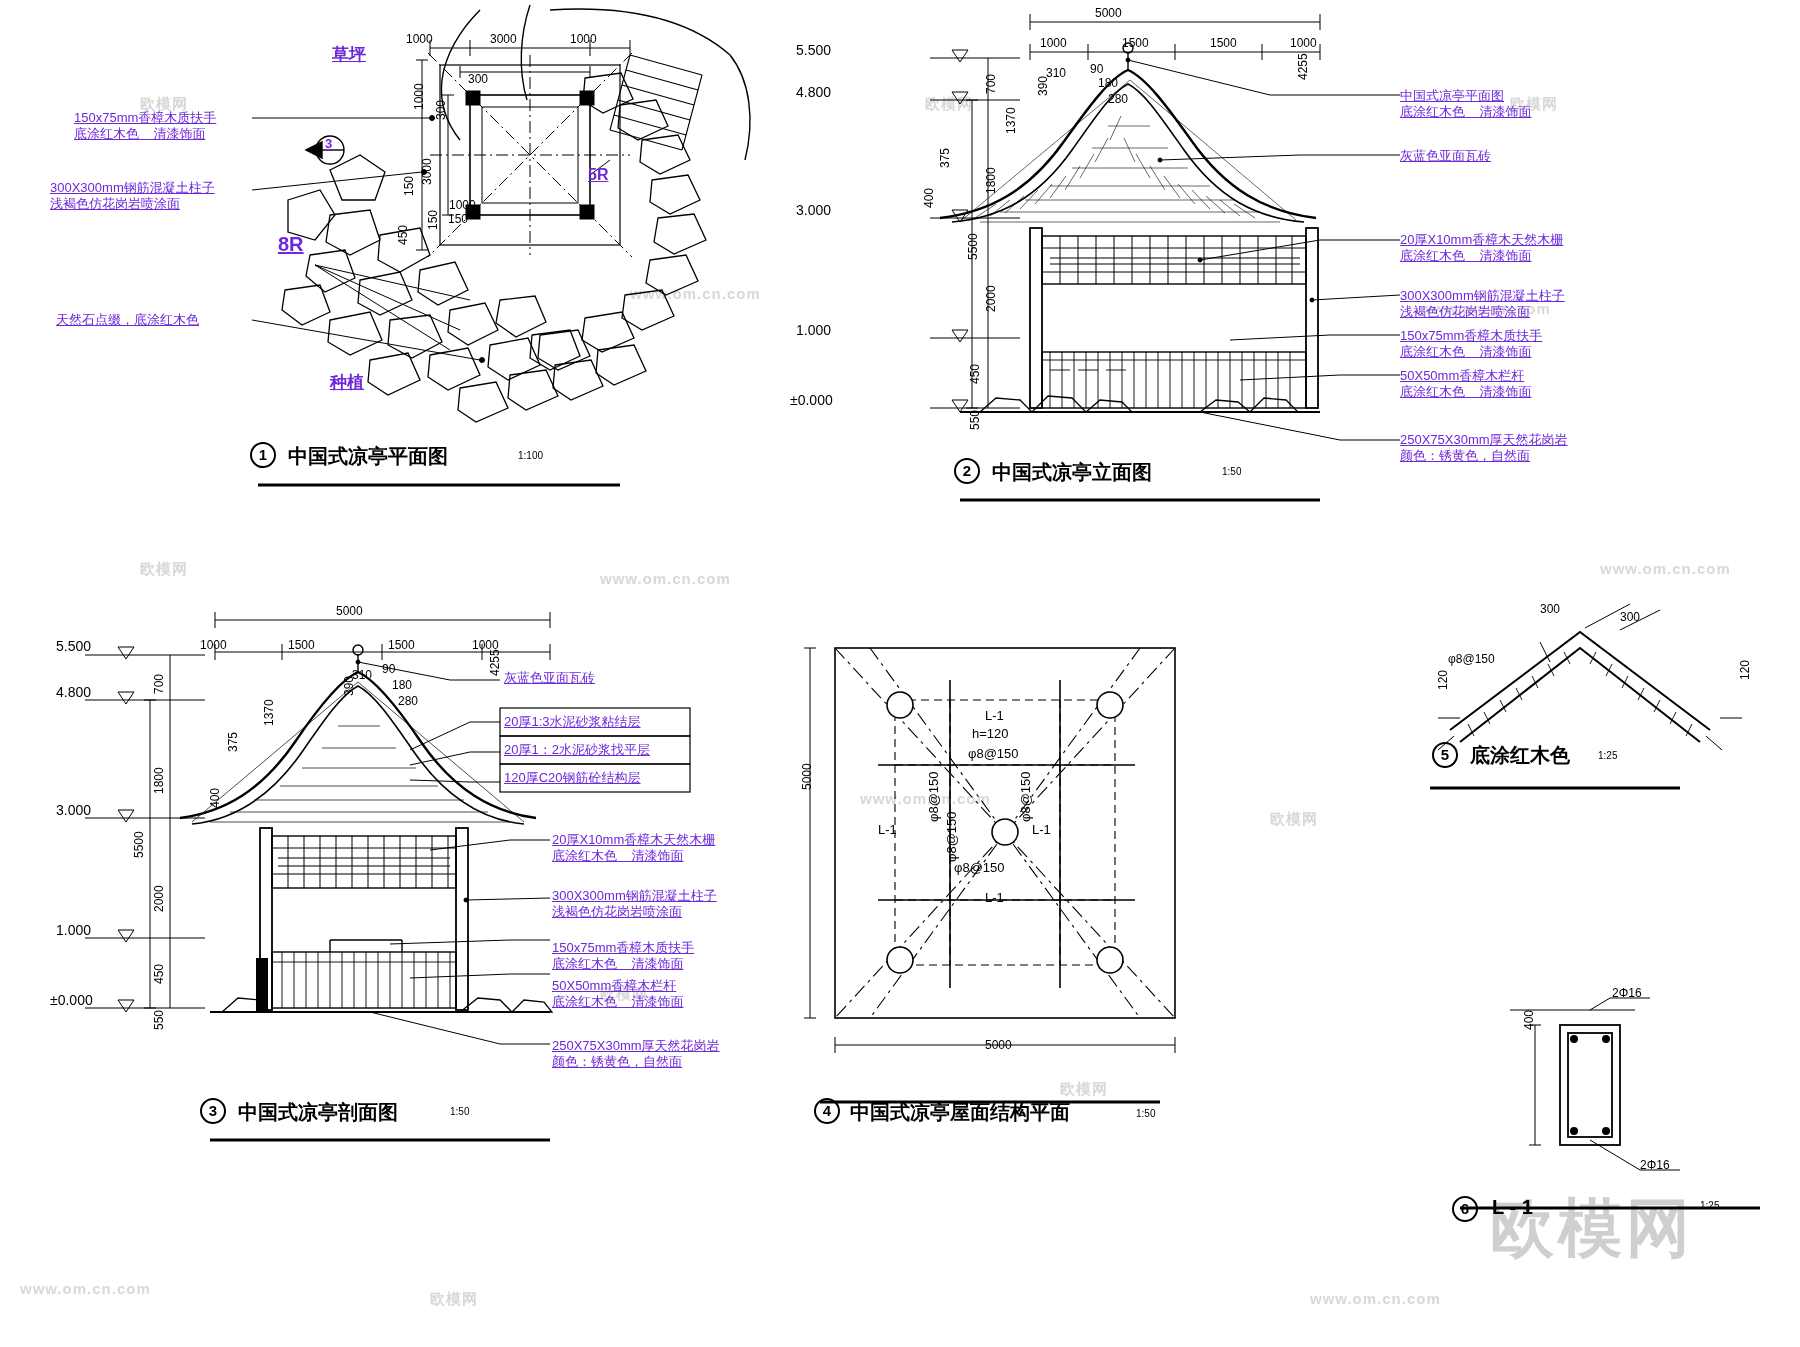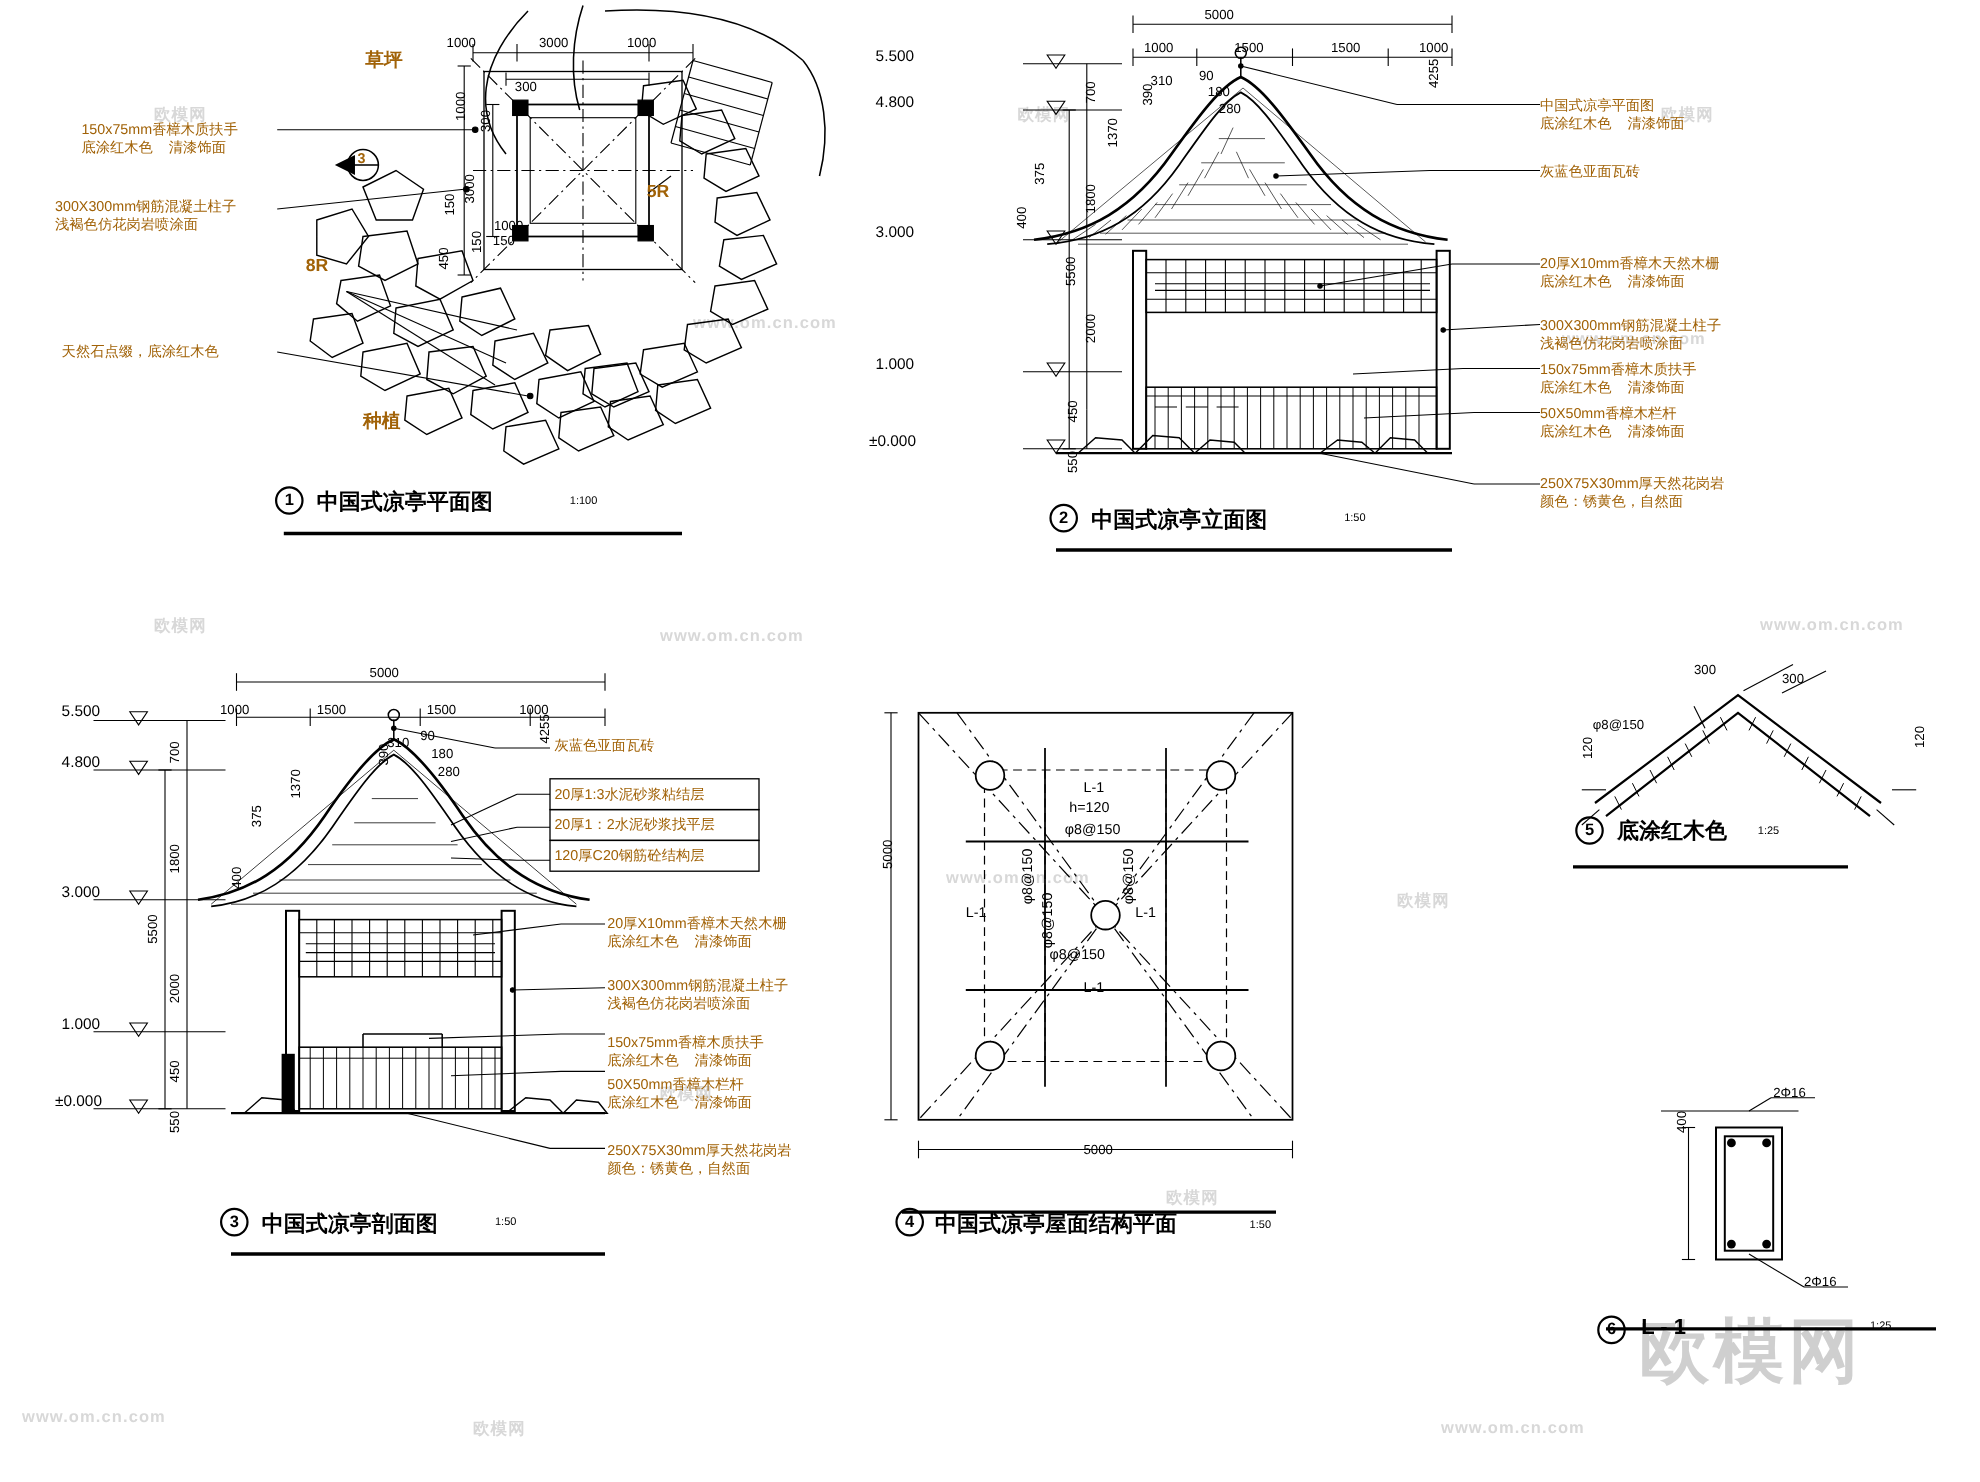--- a/index.html
+++ b/index.html
@@ -1,18 +1,18 @@
 <!DOCTYPE html>
 <html><head>
 <meta charset="utf-8">
 <style>
   html,body{margin:0;padding:0;background:#ffffff;}
   body{width:1800px;height:1347px;position:relative;font-family:"Liberation Sans",sans-serif;color:#000;overflow:hidden;}
   .sheet{position:absolute;left:0;top:0;width:1800px;height:1347px;}
-  .txt{position:absolute;white-space:pre;font-size:13px;line-height:1.25;color:#a16207;}
+  .txt{position:absolute;white-space:pre;font-size:13px;line-height:1.25;color:#6d28d9;text-decoration:underline;}
   .txtb{font-weight:bold;}
   .ttl{position:absolute;white-space:pre;font-weight:bold;font-size:20px;}
   .sc{position:absolute;white-space:pre;font-size:10px;}
   .num{position:absolute;white-space:pre;font-size:12px;}
   .vnum{position:absolute;white-space:pre;font-size:12px;transform-origin:left top;transform:rotate(-90deg);}
   .circ{position:absolute;border:2px solid #000;border-radius:50%;width:26px;height:26px;box-sizing:border-box;text-align:center;font-size:15px;font-weight:bold;line-height:22px;}
   .wm{position:absolute;color:#d8d8d8;font-size:15px;font-weight:bold;white-space:pre;letter-spacing:1px;}
   .wmbig{position:absolute;font-size:64px;font-weight:bold;color:#cfcfcf;white-space:pre;letter-spacing:4px;}
   svg{position:absolute;left:0;top:0;overflow:visible;}
 </style>
@@ -160,21 +160,21 @@
   <div class="vnum" style="left:420px;top:185px;">3000</div>
   <div class="vnum" style="left:402px;top:196px;">150</div>
   <div class="num" style="left:448px;top:212px;">150</div>
   <div class="vnum" style="left:396px;top:245px;">450</div>
   <div class="num" style="left:449px;top:198px;">1000</div>
   <div class="vnum" style="left:426px;top:230px;">150</div>
 
   <div class="txt txtb" style="left:332px;top:44px;font-size:17px;">草坪</div>
   <div class="txt txtb" style="left:330px;top:372px;font-size:17px;">种植</div>
   <div class="txt txtb" style="left:588px;top:165px;font-size:16px;">5R</div>
-  <div class="txt txtb" style="left:278px;top:232px;font-size:16px;">8R</div>
+  <div class="txt txtb" style="left:278px;top:232px;font-size:20px;">8R</div>
   <div class="txt txtb" style="left:325px;top:136px;font-size:13px;">3</div>
 
   <div class="txt" style="left:74px;top:110px;">150x75mm香樟木质扶手
 底涂红木色    清漆饰面</div>
   <div class="txt" style="left:50px;top:180px;">300X300mm钢筋混凝土柱子
 浅褐色仿花岗岩喷涂面</div>
   <div class="txt" style="left:56px;top:312px;">天然石点缀，底涂红木色</div>
 
   <div class="circ" style="left:250px;top:442px;">1</div>
   <div class="ttl" style="left:288px;top:443px;">中国式凉亭平面图</div>

